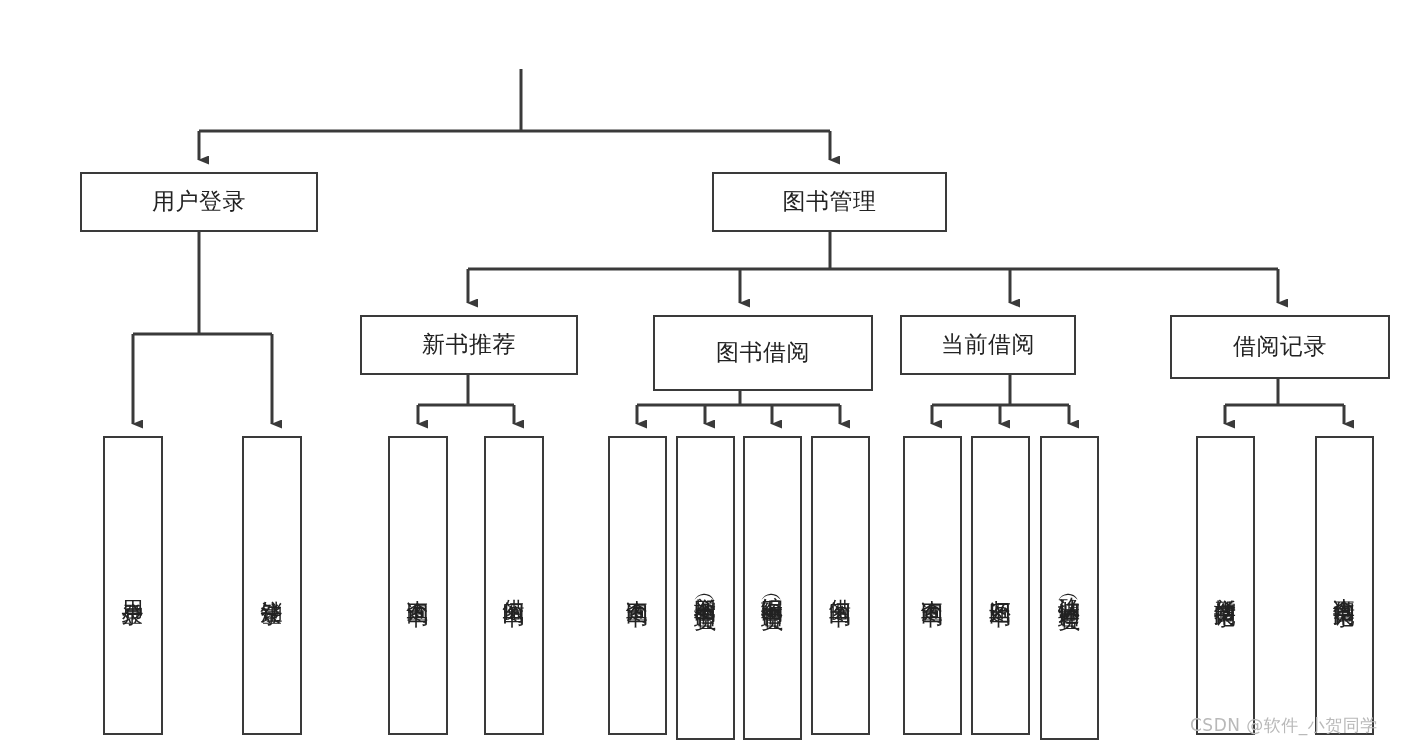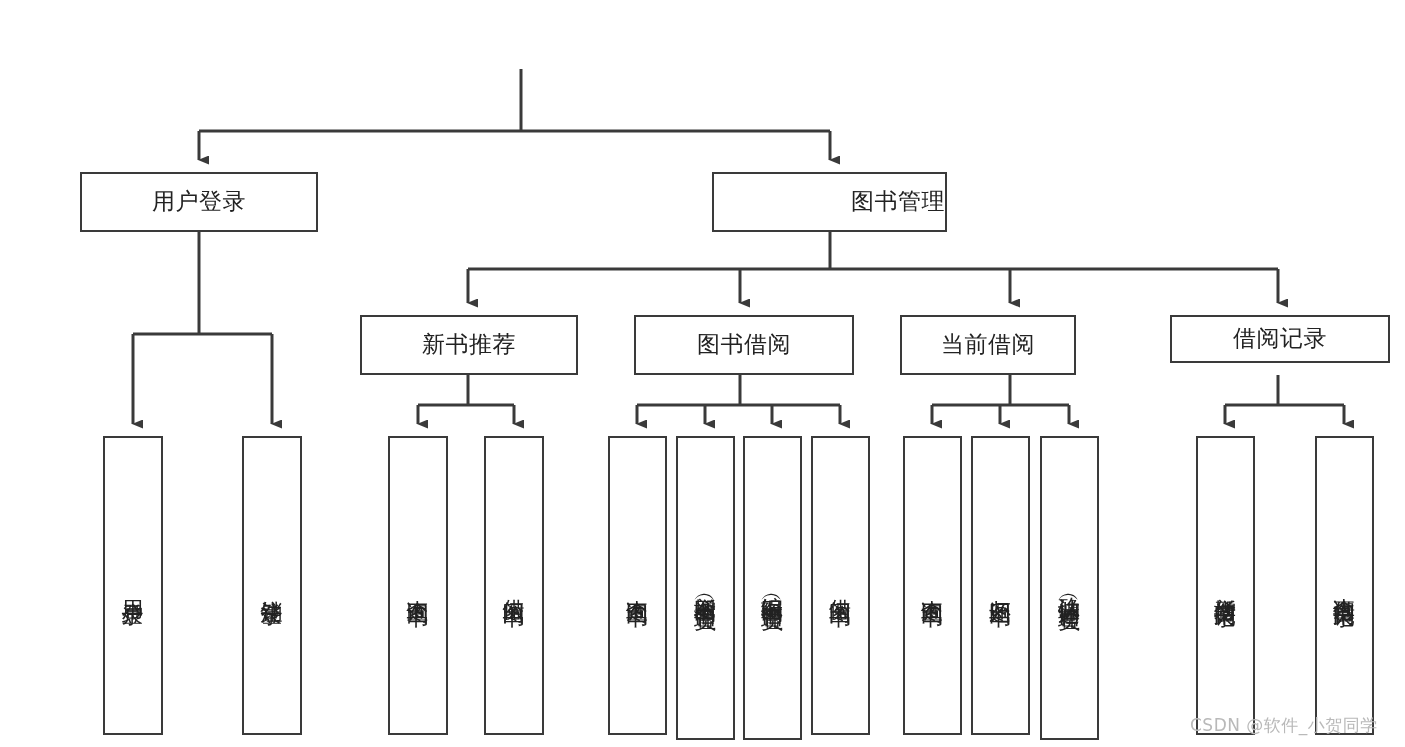--- a/index.html
+++ b/index.html
@@ -120,34 +120,34 @@
       <path d="M1225,405 L1344,405"></path>
       <path d="M1225,405 L1225,424" marker-end="url(#arrowhead)"></path>
       <path d="M1344,405 L1344,424" marker-end="url(#arrowhead)"></path>
     </g>
   </svg>
 
 
   <div class="node node-h" style="left: 80px; top: 172px; width: 238px; height: 60px; border-color: rgb(58, 58, 58); color: rgb(34, 34, 34); background: rgb(255, 255, 255);">
     <span>用户登录</span>
   </div>
-  <div class="node node-h" style="left: 712px; top: 172px; width: 235px; height: 60px; border-color: rgb(58, 58, 58); color: rgb(34, 34, 34); background: rgb(255, 255, 255); justify-content: flex-end;">
+  <div class="node node-h" style="left: 712px; top: 172px; width: 235px; height: 60px; border-color: rgb(58, 58, 58); color: rgb(34, 34, 34); background: rgb(255, 255, 255);">
     <span>图书管理</span>
   </div>
 
   <div class="node node-h" style="left: 360px; top: 315px; width: 218px; height: 60px; border-color: rgb(58, 58, 58); color: rgb(34, 34, 34); background: rgb(255, 255, 255);">
     <span>新书推荐</span>
   </div>
-  <div class="node node-h" style="left: 634px; top: 315px; width: 220px; height: 60px; border-color: rgb(58, 58, 58); color: rgb(34, 34, 34); background: rgb(255, 255, 255);">
+  <div class="node node-h" style="left: 653px; top: 315px; width: 220px; height: 76px; border-color: rgb(58, 58, 58); color: rgb(34, 34, 34); background: rgb(255, 255, 255);">
     <span>图书借阅</span>
   </div>
   <div class="node node-h" style="left: 900px; top: 315px; width: 176px; height: 60px; border-color: rgb(58, 58, 58); color: rgb(34, 34, 34); background: rgb(255, 255, 255);">
     <span>当前借阅</span>
   </div>
-  <div class="node node-h" style="left: 1170px; top: 315px; width: 220px; height: 48px; border-color: rgb(58, 58, 58); color: rgb(34, 34, 34); background: rgb(255, 255, 255);">
+  <div class="node node-h" style="left: 1170px; top: 315px; width: 220px; height: 64px; border-color: rgb(58, 58, 58); color: rgb(34, 34, 34); background: rgb(255, 255, 255);">
     <span>借阅记录</span>
   </div>
 
   <div class="node node-v" style="left: 103px; top: 436px; width: 60px; height: 299px; border-color: rgb(58, 58, 58); color: rgb(34, 34, 34); background: rgb(255, 255, 255);">
     <span>用户登录</span>
   </div>
   <div class="node node-v" style="left: 242px; top: 436px; width: 60px; height: 299px; border-color: rgb(58, 58, 58); color: rgb(34, 34, 34); background: rgb(255, 255, 255);">
     <span>注销登录</span>
   </div>
   <div class="node node-v" style="left: 388px; top: 436px; width: 60px; height: 299px; border-color: rgb(58, 58, 58); color: rgb(34, 34, 34); background: rgb(255, 255, 255);">

